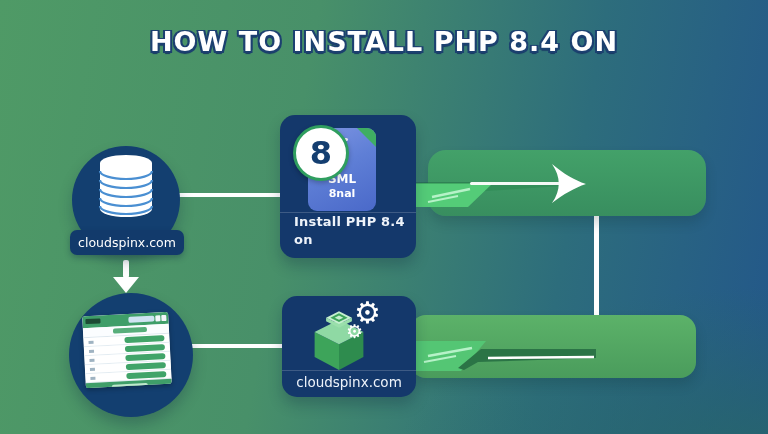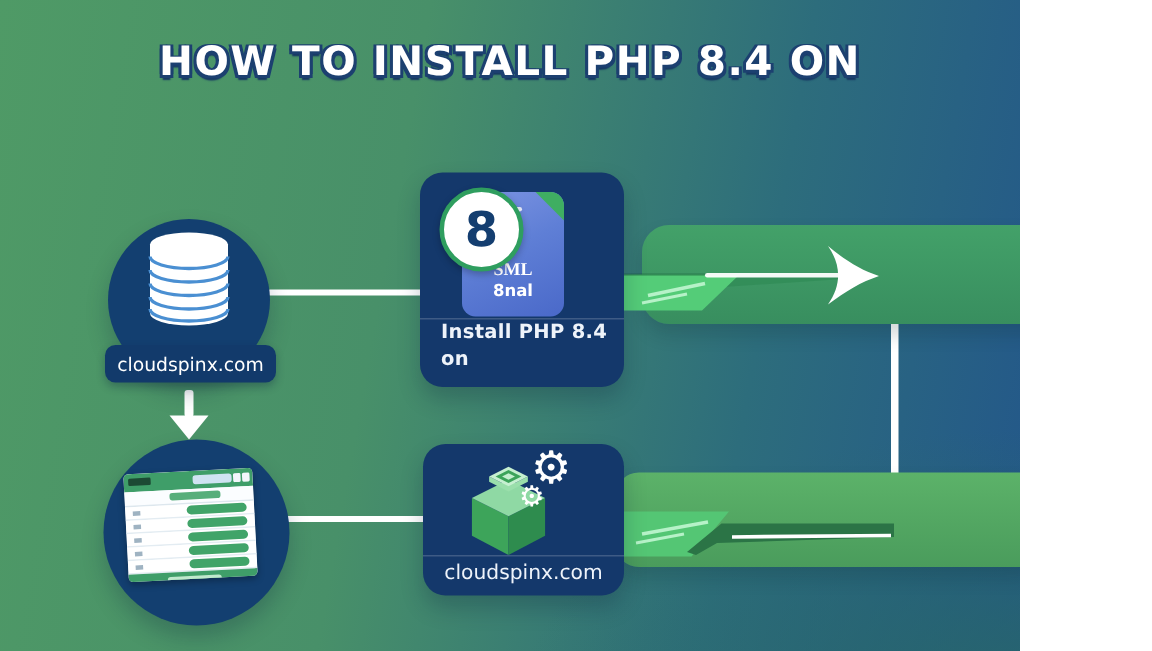--- a/index.html
+++ b/index.html
@@ -1,17 +1,17 @@
 <!DOCTYPE html>
 <html><head>
 <meta charset="utf-8">
 <style>
   html,body{margin:0;padding:0;}
   .stage{
-    position:relative;width:680px;height:434px;overflow:hidden;
+    position:relative;width:768px;height:434px;overflow:hidden;
     font-family:"DejaVu Sans","Liberation Sans",sans-serif;
     background:
       radial-gradient(90% 80% at 100% 110%, rgba(40,105,100,.85) 0%, rgba(40,105,100,0) 55%),
       linear-gradient(100deg,#4f9a66 0%,#489069 38%,#2d6d7c 72%,#23578a 100%);
   }
   
   .title{position:absolute;top:27px;left:0;right:0;text-align:center;color:#fff;
     font-weight:bold;font-size:27px;line-height:30px;letter-spacing:1px;
     text-shadow:-2px -1px 0 #1c4070,2px -1px 0 #1c4070,-2px 2px 0 #1c4070,2px 2px 0 #1c4070,0 3px 1px #163763;}
   
@@ -159,21 +159,21 @@
         <div class="ftxt"></div>
       </div>
   </div>
 
   <div class="tile t1">
     <div class="phpfile">
       <div class="fold"></div>
       <div class="bar" style="top:10px;width:16px;"></div>
       <div class="bar" style="top:16px;width:12px;"></div>
       <div class="glyph">§</div>
-      <div class="ftext" style="top:44px;font-size:12px;font-family:Liberation Serif, serif;">SML</div>
+      <div class="ftext" style="top:44px;font-size:12px;">SML</div>
       <div class="ftext" style="top:59px;font-size:11px;">8nal</div>
     </div>
     <div class="badge8">8</div>
     <div class="divider"></div>
     <div class="caption">
       <div>Install PHP 8.4 on</div>
     </div>
   </div>
 
   <div class="tile t2">

